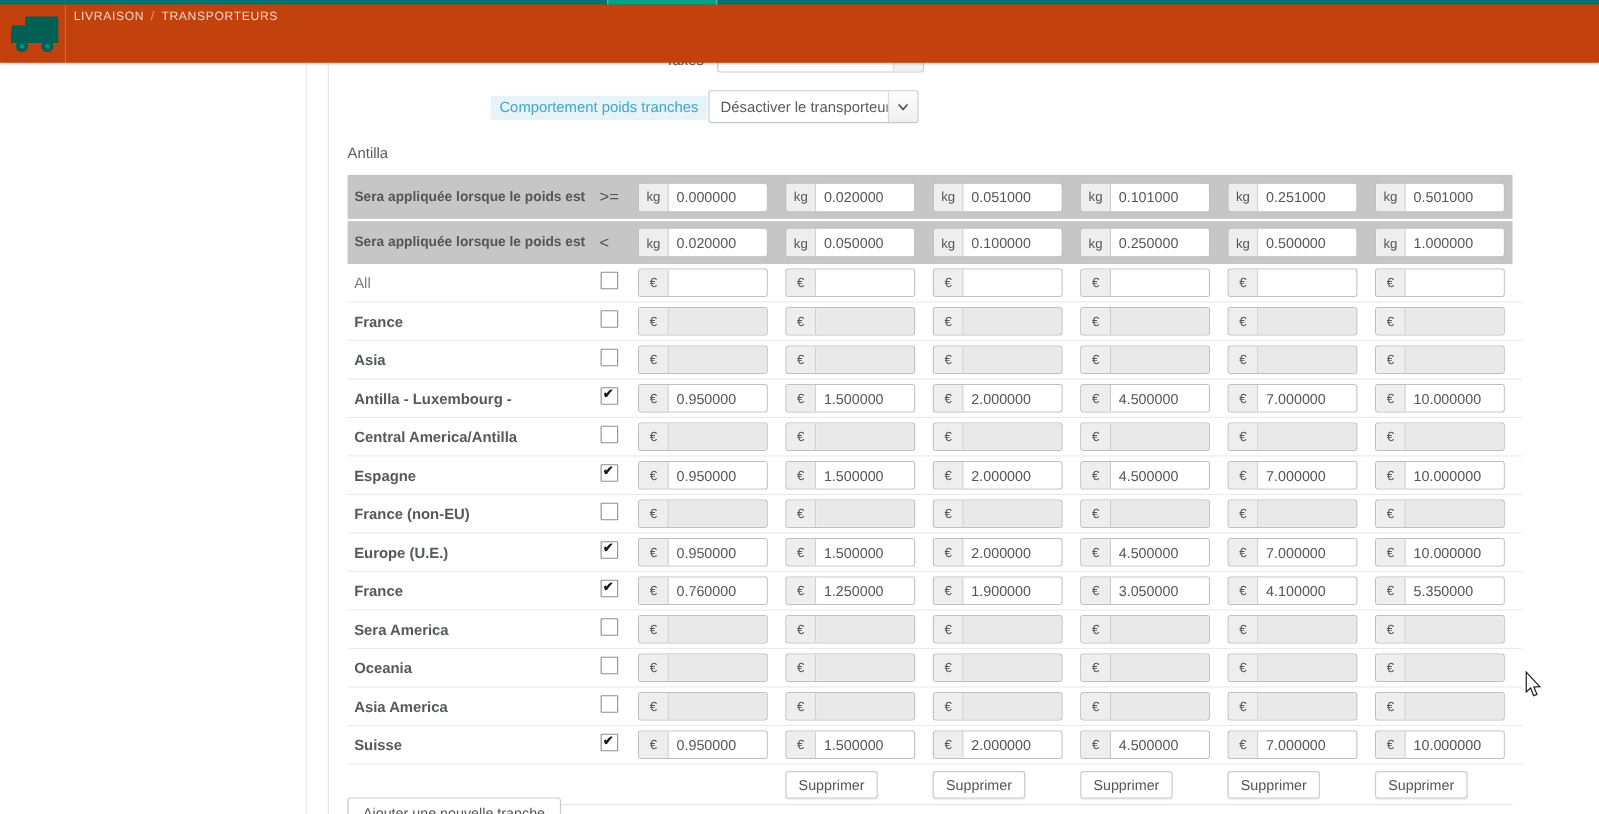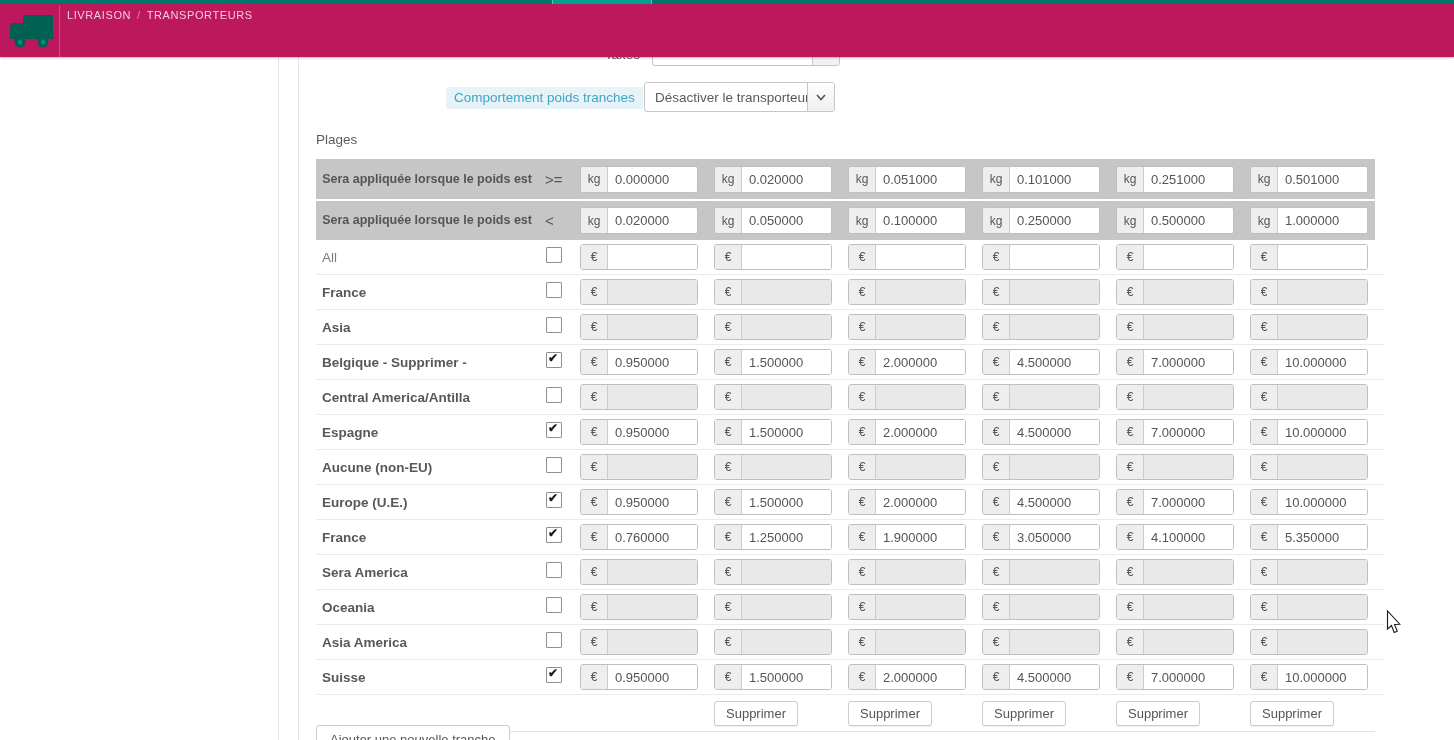--- a/index.html
+++ b/index.html
@@ -5,21 +5,21 @@
   html, body { margin:0; padding:0; }
   body {
     width:1454px; height:740px; overflow:hidden; position:relative;
     background:#ffffff; color:#565a5c;
     font-family:"Liberation Sans", sans-serif;
   }
 
   
   .app-header {
     position:absolute; left:0; top:0; width:1454px; height:57px;
-    background:#be185d; z-index:10;
+    background:#c2410c; z-index:10;
     box-shadow:0 1px 2px rgba(0,0,0,.28);
   }
   .top-strip { position:absolute; left:0; top:0; width:100%; height:4px; background:#00756a; }
   .top-strip-highlight { position:absolute; left:552px; top:0; width:98px; height:4px;
     background:#00a38e; border-left:1px solid #57c3b2; border-right:1px solid #57c3b2; }
   .header-icon { position:absolute; left:7px; top:9px; width:50px; height:44px; }
   .icon-sep { position:absolute; left:59px; top:5px; width:1px; height:52px; background:rgba(255,255,255,.22); }
   .breadcrumb { position:absolute; left:67px; top:9px; font-size:11px; letter-spacing:.6px;
     color:rgba(255,255,255,.78); text-transform:uppercase; }
   .breadcrumb .sep { color:rgba(255,255,255,.45); padding:0 6px; }
@@ -120,21 +120,21 @@
 <div class="tooltip-label" style="left:446px; top:87px;">Comportement poids tranches</div>
 <div class="sel" style="left:644px; top:82px; width:191px; height:30px;">
   <span class="txt">Désactiver le transporteur</span>
   <span class="arrow">
     <svg width="10" height="7" viewBox="0 0 10 7">
         <path d="M1 1 L5 5.5 L9 1" fill="none" stroke="#555" stroke-width="1.6"></path>
       </svg>
   </span>
 </div>
 
-<div id="plages-title">Plages</div>
+<div id="plages-title">Antilla</div>
 <div id="ranges-table">
     <div class="t-row hdr hdr1">
       <div class="cond-label">Sera appliquée lorsque le poids est</div>
       <div class="op">&gt;=</div>
       <div>
         <div class="ig kg">
           <span class="addon">kg</span>
           <input type="text" value="0.000000" style="">
         </div>
       </div>
@@ -323,21 +323,21 @@
         </div>
       </div>
       <div>
         <div class="ig disabled">
           <span class="addon">€</span>
           <input type="text" disabled="" style="">
         </div>
       </div>
     </div>
     <div class="t-row body-row">
-      <div class="zone-name">Belgique - Supprimer -</div>
+      <div class="zone-name">Antilla - Luxembourg -</div>
       <div><span class="cb checked"></span></div>
       <div>
         <div class="ig">
           <span class="addon">€</span>
           <input type="text" value="0.950000" style="">
         </div>
       </div>
       <div>
         <div class="ig">
           <span class="addon">€</span>
@@ -443,21 +443,21 @@
         </div>
       </div>
       <div>
         <div class="ig">
           <span class="addon">€</span>
           <input type="text" value="10.000000" style="">
         </div>
       </div>
     </div>
     <div class="t-row body-row">
-      <div class="zone-name">Aucune (non-EU)</div>
+      <div class="zone-name">France (non-EU)</div>
       <div><span class="cb"></span></div>
       <div>
         <div class="ig disabled">
           <span class="addon">€</span>
           <input type="text" disabled="" style="">
         </div>
       </div>
       <div>
         <div class="ig disabled">
           <span class="addon">€</span>

